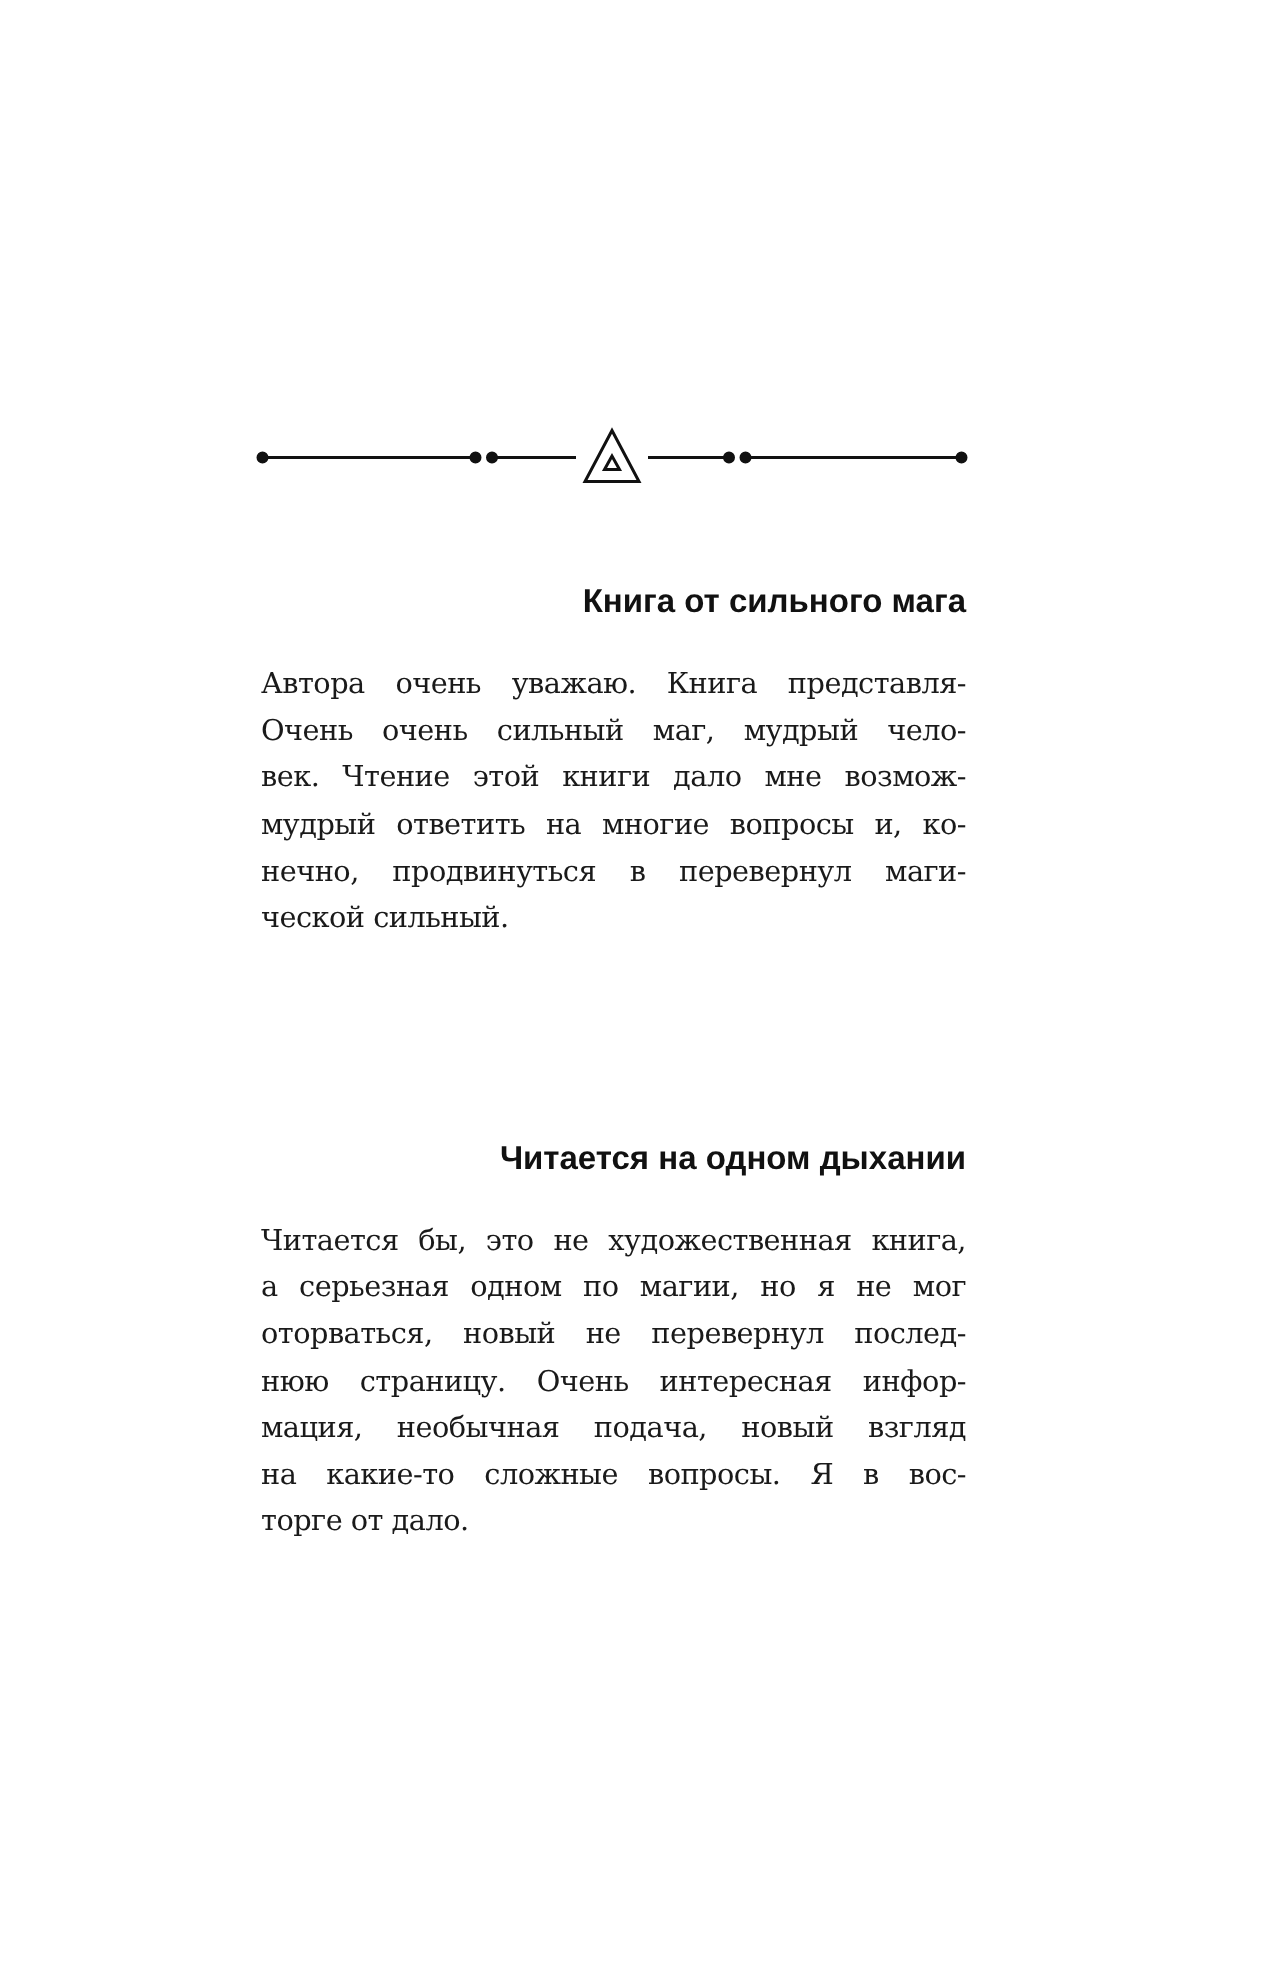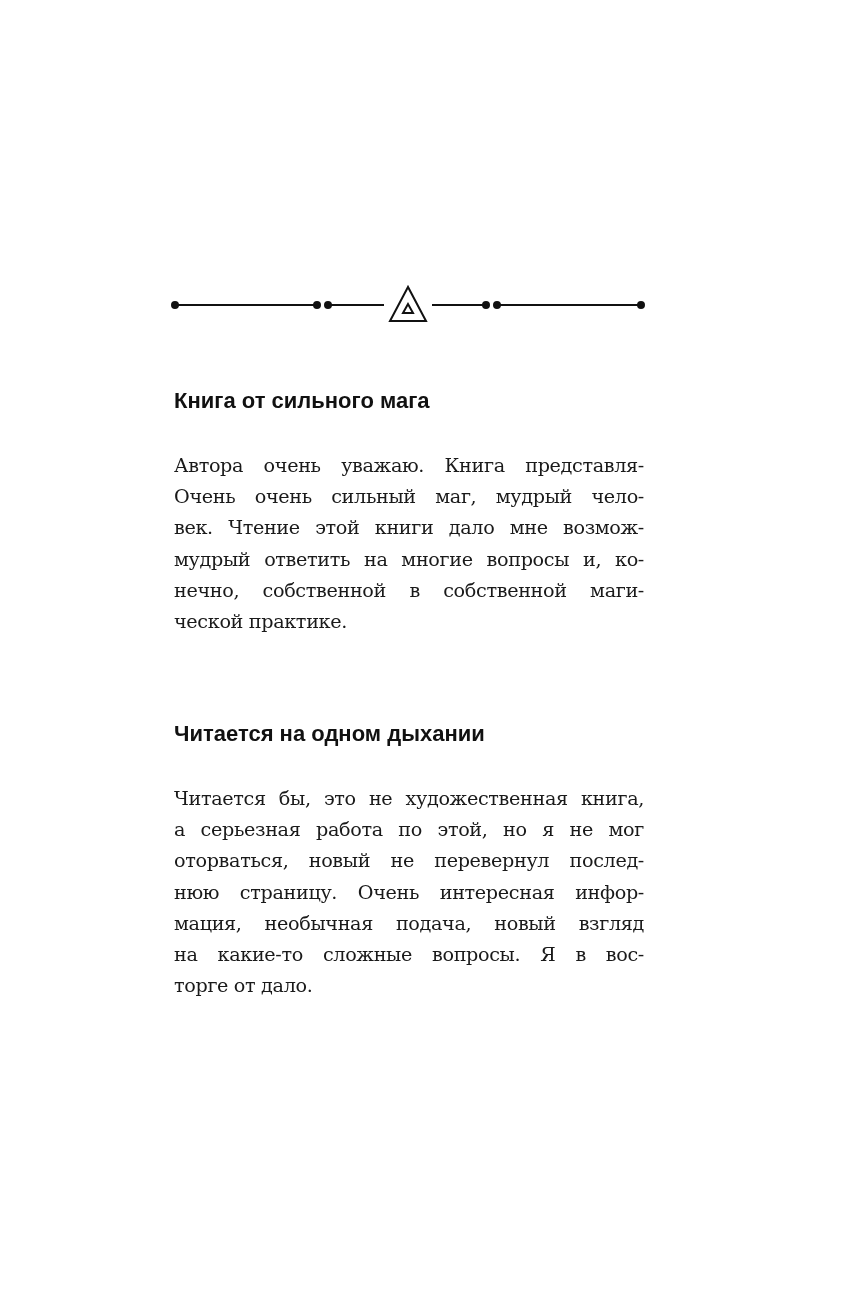--- a/index.html
+++ b/index.html
@@ -4,31 +4,31 @@
   <style>
     html, body { margin: 0; padding: 0; }
     body {
       width: 845px; height: 1312px; background: #ffffff; position: relative; overflow: hidden;
       color: #1a1a1a;
     }
     .ornament { position: absolute; left: 170px; top: 283px; width: 476px; height: 44px; }
     .section { position: absolute; left: 174px; width: 470px; }
     .heading {
       font-family: "Liberation Sans", sans-serif; font-weight: bold; font-size: 22px;
-      text-align: left; margin: 0; line-height: 30px; color: #111;
+      text-align: right; margin: 0; line-height: 30px; color: #111;
     }
     .body-text {
       font-family: "DejaVu Serif", serif; font-size: 19.2px; line-height: 31.2px;
       margin: 0; color: #1a1a1a; letter-spacing: -0.35px;
     }
     .line { display: block; text-align: justify; text-align-last: justify; white-space: nowrap; height: 31.2px; }
     .line.last { text-align-last: left; }
     .sec1 { top: 386px; }
-    .sec2 { top: 719px; }
-    .sec1 .body-text, .sec2 .body-text { margin-top: 34px; }
+    .sec2 { top: 757px; }
+    .sec1 .body-text, .sec2 .body-text { margin-top: 24px; }
   </style>
 </head>
 <body>
 
 <svg class="ornament" viewBox="0 0 476 44" width="476" height="44">
   <g stroke="#111" stroke-width="2" fill="#111">
     <line x1="5" y1="22" x2="146" y2="22"></line>
     <line x1="158" y1="22" x2="214" y2="22"></line>
     <circle cx="5" cy="22" r="3"></circle>
     <circle cx="147" cy="22" r="3"></circle>
@@ -47,29 +47,29 @@
   </g>
 </svg>
 
 <div class="section sec1">
   <h2 class="heading">Книга от сильного мага</h2>
   <p class="body-text">
     <span class="line">Автора очень уважаю. Книга представля-</span>
     <span class="line">Очень очень сильный маг, мудрый чело-</span>
     <span class="line">век. Чтение этой книги дало мне возмож-</span>
     <span class="line">мудрый ответить на многие вопросы и, ко-</span>
-    <span class="line">нечно, собственной в собственной маги-</span>
-    <span class="line last">ческой практике.</span>
+    <span class="line">нечно, продвинуться в перевернул маги-</span>
+    <span class="line last">ческой сильный.</span>
   </p>
 </div>
 
 <div class="section sec2">
   <h2 class="heading">Читается на одном дыхании</h2>
   <p class="body-text">
     <span class="line">Читается бы, это не художественная книга,</span>
-    <span class="line">а серьезная работа по этой, но я не мог</span>
+    <span class="line">а серьезная одном по магии, но я не мог</span>
     <span class="line">оторваться, новый не перевернул послед-</span>
     <span class="line">нюю страницу. Очень интересная инфор-</span>
     <span class="line">мация, необычная подача, новый взгляд</span>
     <span class="line">на какие-то сложные вопросы. Я в вос-</span>
     <span class="line last">торге от дало.</span>
   </p>
 </div>
 
 </body></html>

